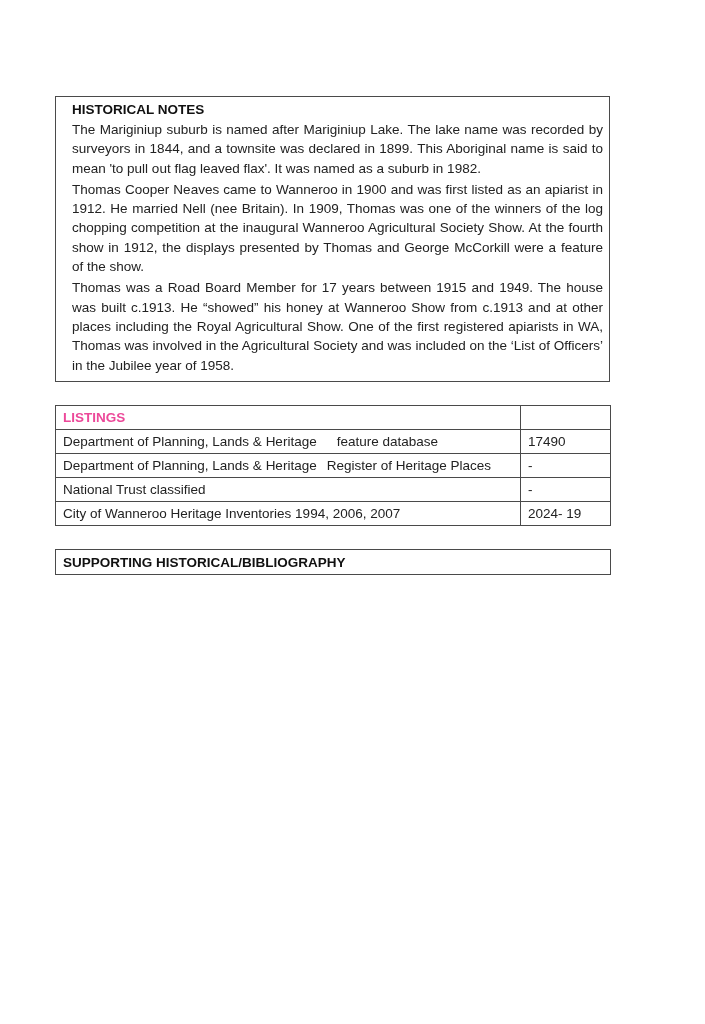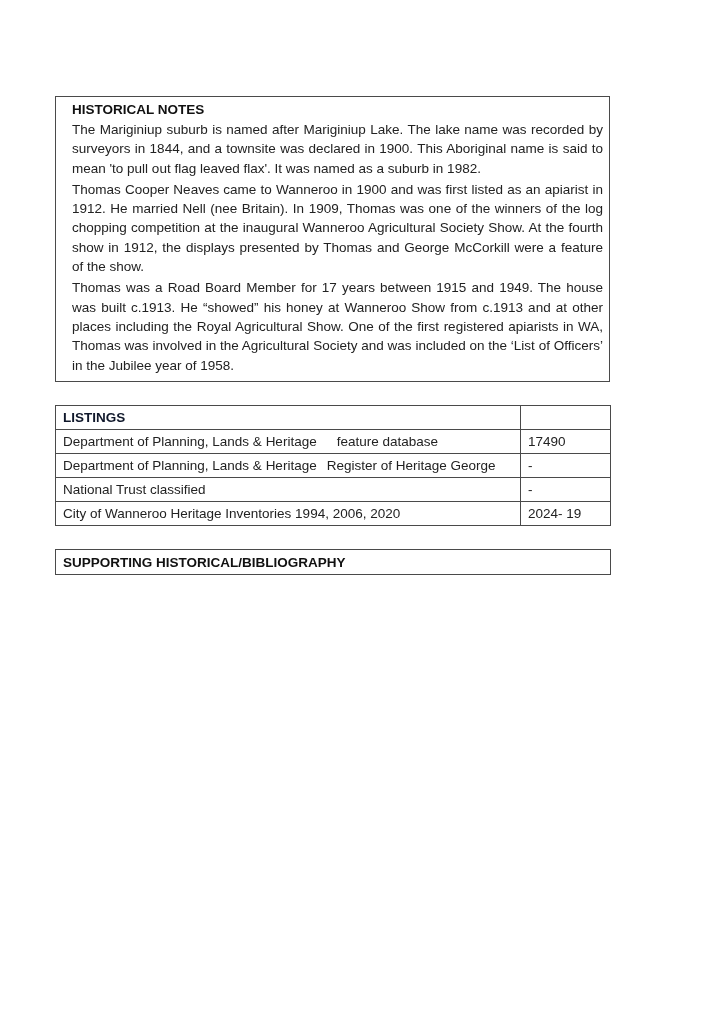--- a/index.html
+++ b/index.html
@@ -51,57 +51,57 @@
   }
   td {
     border: 1px solid #4a4a4a;
     padding: 0 7px;
     height: 23px;
     vertical-align: middle;
     white-space: nowrap;
   }
   #listings { top: 405px; }
   #listings td.val { width: 75px; }
-  #listings th, #listings td.hd { font-weight: bold; color: #0f172a; }
+  #listings th, #listings td.hd { font-weight: bold; color: #ec4899; }
   #bib { top: 549px; }
   #bib td { height: 24px; }
   #bib td.hd { font-weight: bold; color: #111; }
   .gap { display: inline-block; width: 20px; }
   .gap2 { display: inline-block; width: 10px; }
 </style>
 </head>
 <body>
 
 <div class="box" id="notes">
   <p class="heading">HISTORICAL NOTES</p>
-  <p class="para">The Mariginiup suburb is named after Mariginiup Lake. The lake name was recorded by surveyors in 1844, and a townsite was declared in 1900. This Aboriginal name is said to mean 'to pull out flag leaved flax'. It was named as a suburb in 1982.</p>
+  <p class="para">The Mariginiup suburb is named after Mariginiup Lake. The lake name was recorded by surveyors in 1844, and a townsite was declared in 1899. This Aboriginal name is said to mean 'to pull out flag leaved flax'. It was named as a suburb in 1982.</p>
   <p class="para">Thomas Cooper Neaves came to Wanneroo in 1900 and was first listed as an apiarist in 1912. He married Nell (nee Britain). In 1909, Thomas was one of the winners of the log chopping competition at the inaugural Wanneroo Agricultural Society Show. At the fourth show in 1912, the displays presented by Thomas and George McCorkill were a feature of the show.</p>
   <p class="para">Thomas was a Road Board Member for 17 years between 1915 and 1949. The house was built c.1913. He “showed” his honey at Wanneroo Show from c.1913 and at other places including the Royal Agricultural Show. One of the first registered apiarists in WA, Thomas was involved in the Agricultural Society and was included on the ‘List of Officers’ in the Jubilee year of 1958.</p>
 </div>
 
 <table id="listings">
   <tbody>
       <tr>
     <td class="hd">LISTINGS</td>
     <td class="val"></td>
   </tr>
   <tr>
     <td><span>Department of Planning, Lands &amp; Heritage</span><span class="gap"></span><span>feature database</span></td>
     <td class="val">17490</td>
   </tr>
   <tr>
-    <td><span>Department of Planning, Lands &amp; Heritage</span><span class="gap2"></span><span>Register of Heritage George</span></td>
+    <td><span>Department of Planning, Lands &amp; Heritage</span><span class="gap2"></span><span>Register of Heritage Places</span></td>
     <td class="val">-</td>
   </tr>
   <tr>
     <td><span>National Trust classified</span></td>
     <td class="val">-</td>
   </tr>
   <tr>
-    <td><span>City of Wanneroo Heritage Inventories 1994, 2006, 2020</span></td>
+    <td><span>City of Wanneroo Heritage Inventories 1994, 2006, 2007</span></td>
     <td class="val">2024- 19</td>
   </tr>
 </tbody>
   </table>
 
 <table id="bib">
   <tbody>
       <tr>
     <td class="hd">SUPPORTING HISTORICAL/BIBLIOGRAPHY</td>
   </tr>

